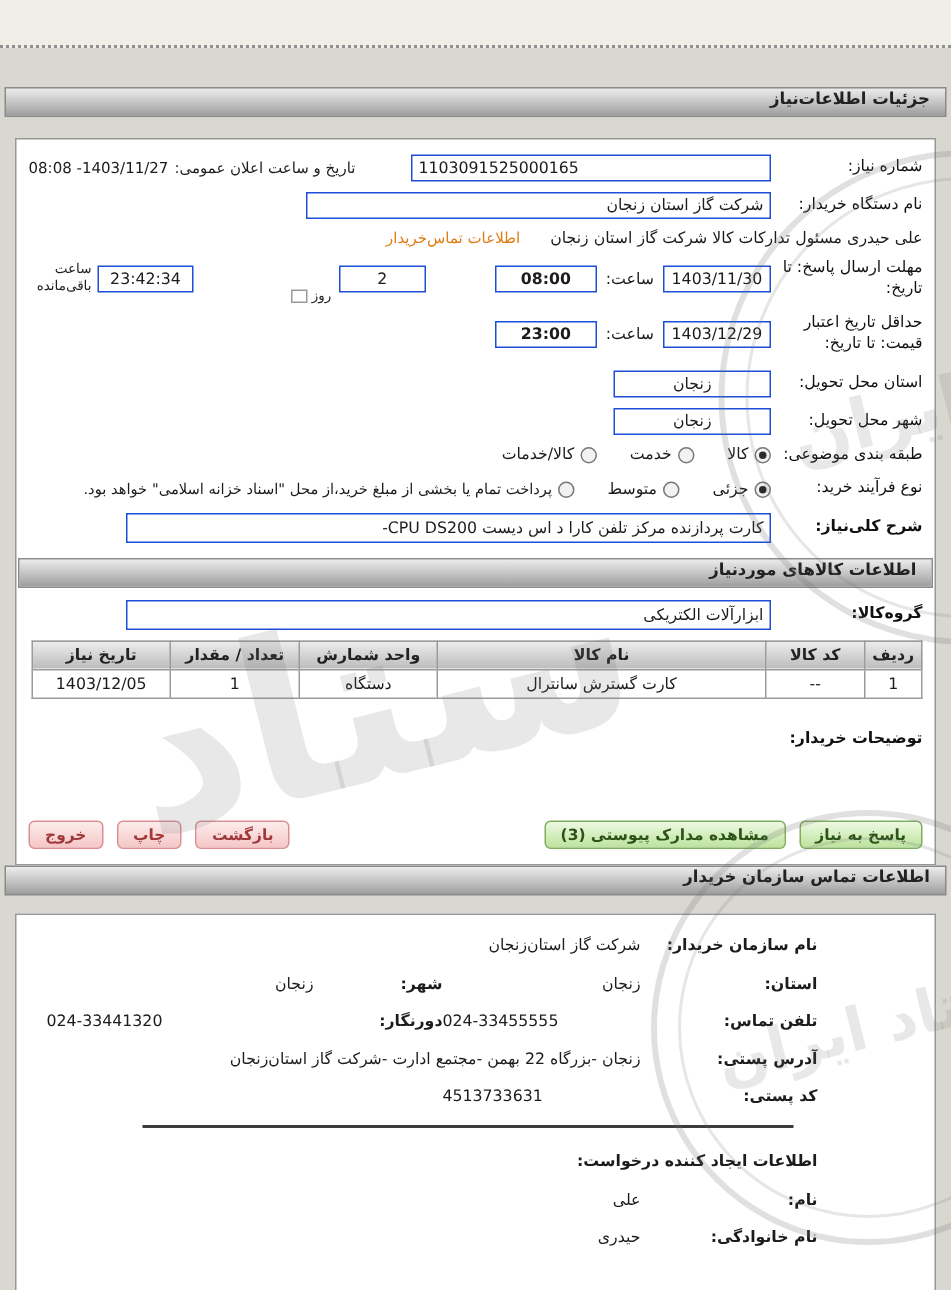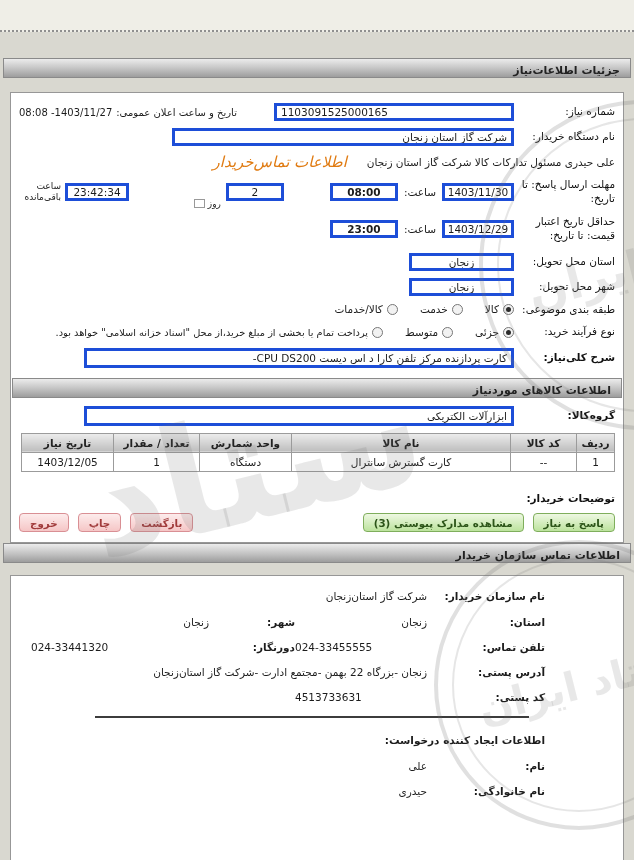--- a/index.html
+++ b/index.html
@@ -9,54 +9,54 @@
     background:#d9d8d0;
     font-family:"DejaVu Sans", sans-serif;
     font-size:11px; color:#1c1c1c; direction:rtl;
   }
   .top-strip { height:32px; background:#efeee7; border-bottom:2px dotted #8f8f8f; }
 
   .section-bar {
     margin:0 3px; height:20px;
     background:linear-gradient(180deg,#ececec 0%,#c2c2c2 55%,#9d9d9d 100%);
     border:1px solid #8a8a8a;
-    display:flex; align-items:flex-end; padding:0 10px;
+    display:flex; align-items:flex-start; padding:0 10px;
     font-weight:bold; font-size:11px; color:#222;
   }
   .bar-need { margin-top:26px; }
   .bar-contact { }
 
   .panel {
     margin:14px 10px 0; background:#fff; border:1px solid #979797;
     padding:10px 8px; position:relative; z-index:1;
   }
   .contact-panel { margin-top:12px; height:300px; padding:14px 78px 10px 20px; }
 
   .frow { display:flex; align-items:center; gap:6px; margin-bottom:7px; }
   .frow.top { align-items:flex-start; }
   .flabel { width:95px; flex-shrink:0; font-size:10.5px; color:#111; line-height:1.3; }
   .flabel.b { font-weight:bold; }
   .slabel { font-size:10.5px; }
 
   .inp {
-    border:3px solid #1d4ed8; background:#fff; height:18px;
+    border:1px solid #1d4ed8; background:#fff; height:18px;
     display:flex; align-items:center; padding:0 4px; font-size:10.5px;
     overflow:hidden; white-space:nowrap;
   }
-  .w240{width:240px;} .w310{width:342px;} .w105{width:105px;}
+  .w240{width:240px;} .w310{width:310px;} .w105{width:105px;}
   .w72{width:72px;} .w48{width:68px;font-weight:bold;} .w58{width:58px;} .w62{width:64px;}
   .w430{width:430px;}
   .ctr { justify-content:center; }
   .ltr { direction:ltr; text-align:left; }
   .ltr-inline { direction:ltr; unicode-bidi:isolate; }
   .to-left { margin-right:auto; }
 
   .announce { display:flex; gap:4px; font-size:10px; align-items:center; }
   .req-value { font-size:10.5px; }
-  .contact-link { color:#e07b12; font-size:15px; margin-right:14px; cursor:pointer;font-style:italic; }
+  .contact-link { color:#e07b12; font-size:10px; margin-right:14px; cursor:pointer; }
 
   .days-wrap { display:flex; align-items:flex-end; gap:5px; margin-right:40px; }
   .days-sub { display:flex; align-items:center; gap:3px; font-size:9px; margin-bottom:-8px; }
   .mini-box { width:11px; height:9px; border:1px solid #999; background:#fff; display:inline-block; }
   .remain { display:flex; align-items:center; gap:4px; }
   .remain-label { font-size:9px; width:42px; line-height:1.15; }
 
   .opt { display:flex; align-items:center; gap:4px; margin-left:16px; cursor:pointer; }
   .opt .txt { font-size:10.5px; }
   .opt .txt.small { font-size:9.8px; }
@@ -83,20 +83,21 @@
   .notes-box {
     flex:1; border:1px solid #9aa0a6; min-height:48px; padding:3px 5px;
     font-size:9.6px; line-height:1.55; text-align:justify;
   }
 
   .btn-row { display:flex; align-items:center; gap:9px; margin-top:8px; }
   .btn {
     height:19px; padding:0 10px; border-radius:4px; font-size:10.3px; font-weight:bold;
     display:flex; align-items:center; cursor:pointer; white-space:nowrap;
     font-family:inherit;
+    margin-top:40px;
   }
   .btn-green { background:linear-gradient(180deg,#eef8e2,#bce39d); border:1px solid #7fae5c; color:#2c5418; }
   .btn-pink  { background:linear-gradient(180deg,#fdecec,#f5c6c6); border:1px solid #d98f94; color:#a03a3a; }
 
   .crow { display:flex; align-items:flex-start; margin-bottom:12px; font-size:10.5px; line-height:1.25; }
   .clabel  { width:118px; flex-shrink:0; font-weight:bold; }
   .cvalue  { width:132px; flex-shrink:0; }
   .clabel2 { width:86px;  flex-shrink:0; font-weight:bold; }
   .cvalue2 { flex:1; }
   .cvalue.wide { width:auto; flex:1; }

